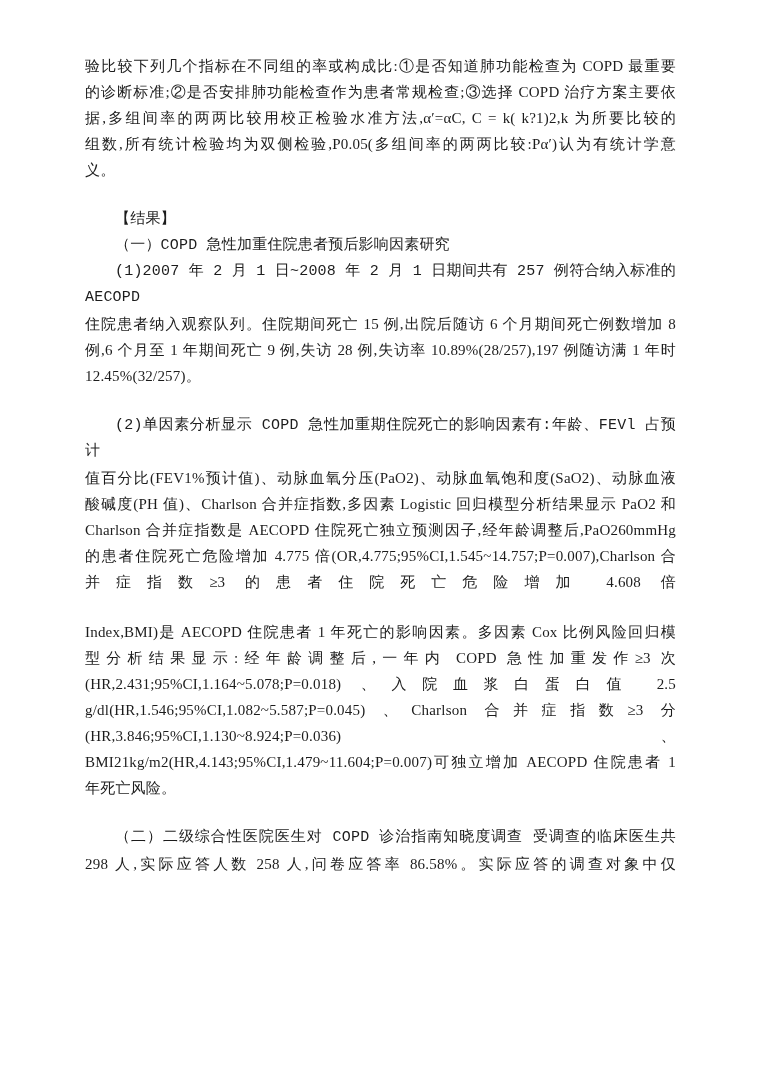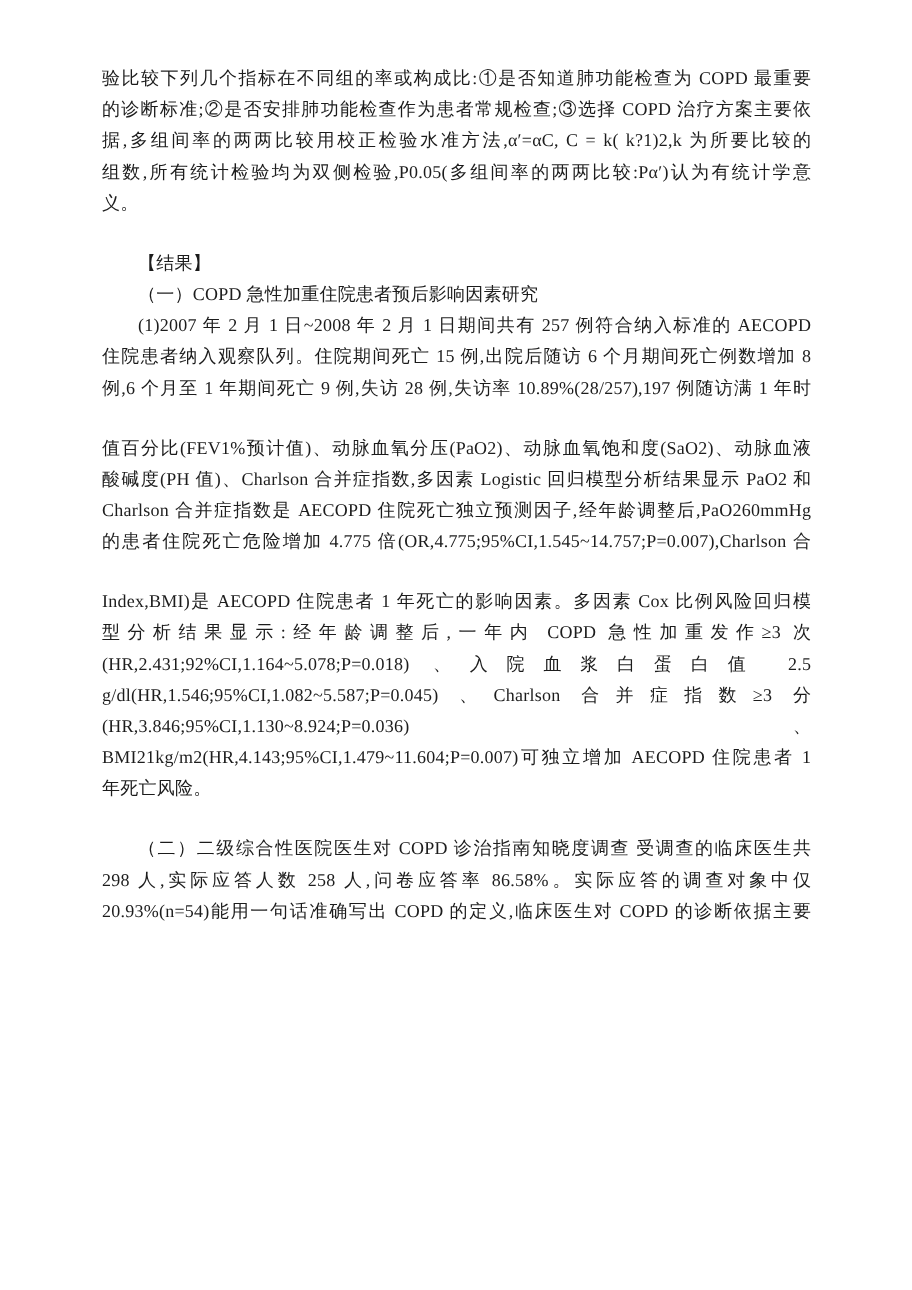--- a/index.html
+++ b/index.html
@@ -29,21 +29,21 @@
   }
   .para { margin: 0; }
   .para.blank { height: 24px; }
   .line {
     text-align: justify;
     text-align-last: justify;
     text-justify: inter-character;
     min-height: 26px;
   }
   .line.final { text-align-last: left; }
-  .line.first { text-indent: 2em; }
+  .line.first { text-indent: 2em; font-family: Liberation Mono, monospace; }
 </style>
 </head>
 <body>
 
 <div class="page">
   <div class="text-block">
       <div class="para">
         <div class="line">验比较下列几个指标在不同组的率或构成比:①是否知道肺功能检查为 COPD 最重要</div>
         <div class="line">的诊断标准;②是否安排肺功能检查作为患者常规检查;③选择 COPD 治疗方案主要依</div>
         <div class="line">据,多组间率的两两比较用校正检验水准方法,α′=αC, C = k( k?1)2,k 为所要比较的</div>
@@ -54,38 +54,40 @@
       <div class="para">
         <div class="line final first">【结果】</div>
       </div>
       <div class="para">
         <div class="line final first">（一）COPD 急性加重住院患者预后影响因素研究</div>
       </div>
       <div class="para">
         <div class="line first">(1)2007 年 2 月 1 日~2008 年 2 月 1 日期间共有 257 例符合纳入标准的 AECOPD</div>
         <div class="line">住院患者纳入观察队列。住院期间死亡 15 例,出院后随访 6 个月期间死亡例数增加 8</div>
         <div class="line">例,6 个月至 1 年期间死亡 9 例,失访 28 例,失访率 10.89%(28/257),197 例随访满 1 年时</div>
+        <div class="line final">12.45%(32/257)。</div>
       </div>
       <div class="para blank"></div>
       <div class="para">
+        <div class="line first">(2)单因素分析显示 COPD 急性加重期住院死亡的影响因素有:年龄、FEVl 占预计</div>
         <div class="line">值百分比(FEV1%预计值)、动脉血氧分压(PaO2)、动脉血氧饱和度(SaO2)、动脉血液</div>
         <div class="line">酸碱度(PH 值)、Charlson 合并症指数,多因素 Logistic 回归模型分析结果显示 PaO2 和</div>
         <div class="line">Charlson 合并症指数是 AECOPD 住院死亡独立预测因子,经年龄调整后,PaO260mmHg</div>
         <div class="line">的患者住院死亡危险增加 4.775 倍(OR,4.775;95%CI,1.545~14.757;P=0.007),Charlson 合</div>
+        <div class="line">并症指数≥3 的患者住院死亡危险增加 4.608 倍</div>
       </div>
       <div class="para blank"></div>
       <div class="para">
         <div class="line">Index,BMI)是 AECOPD 住院患者 1 年死亡的影响因素。多因素 Cox 比例风险回归模</div>
         <div class="line">型分析结果显示:经年龄调整后,一年内 COPD 急性加重发作≥3 次</div>
-        <div class="line">(HR,2.431;92%CI,1.164~5.078;P=0.018) 、入院血浆白蛋白值 2.5</div>
+        <div class="line">(HR,2.431;95%CI,1.164~5.078;P=0.018) 、入院血浆白蛋白值 2.5</div>
         <div class="line">g/dl(HR,1.546;95%CI,1.082~5.587;P=0.045) 、Charlson 合并症指数≥3 分</div>
         <div class="line">(HR,3.846;95%CI,1.130~8.924;P=0.036) 、</div>
         <div class="line">BMI21kg/m2(HR,4.143;95%CI,1.479~11.604;P=0.007)可独立增加 AECOPD 住院患者 1</div>
         <div class="line final">年死亡风险。</div>
       </div>
       <div class="para blank"></div>
       <div class="para">
         <div class="line first">（二）二级综合性医院医生对 COPD 诊治指南知晓度调查 受调查的临床医生共</div>
         <div class="line">298 人,实际应答人数 258 人,问卷应答率 86.58%。实际应答的调查对象中仅</div>
-        <div class="line">20.93%(n=54)能用一句话准确写出 COPD 的定义,临床医生对 COPD 的诊断依据主要</div>
       </div>
     </div>
 </div>
 
 </body></html>

